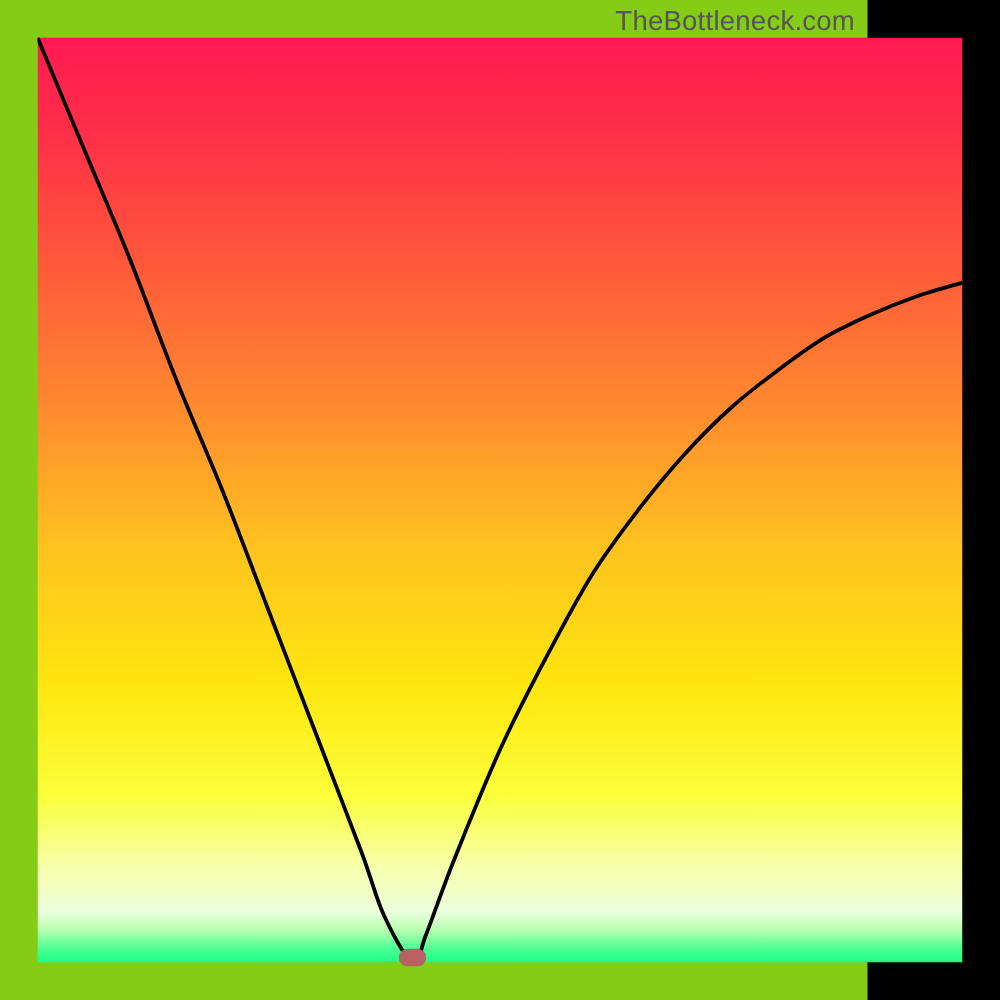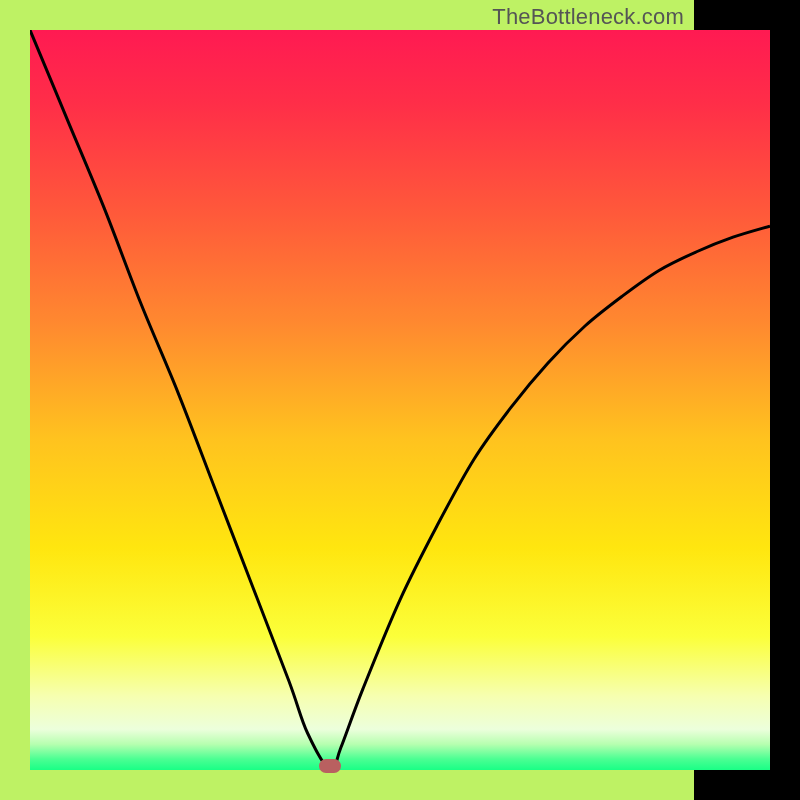--- a/index.html
+++ b/index.html
@@ -8,21 +8,21 @@
     width: 800px;
     height: 800px;
     background: #000;
     font-family: Arial, Helvetica, sans-serif;
     overflow: hidden;
   }
   .frame {
     position: relative;
     width: 694px;
     height: 800px;
-    background: #bef264;
+    background: #84cc16;
   }
   .watermark {
     position: absolute;
     top: 4px;
     right: 10px;
     color: #555;
     font-size: 22px;
     font-weight: 500;
     letter-spacing: 0.2px;
     user-select: none;

